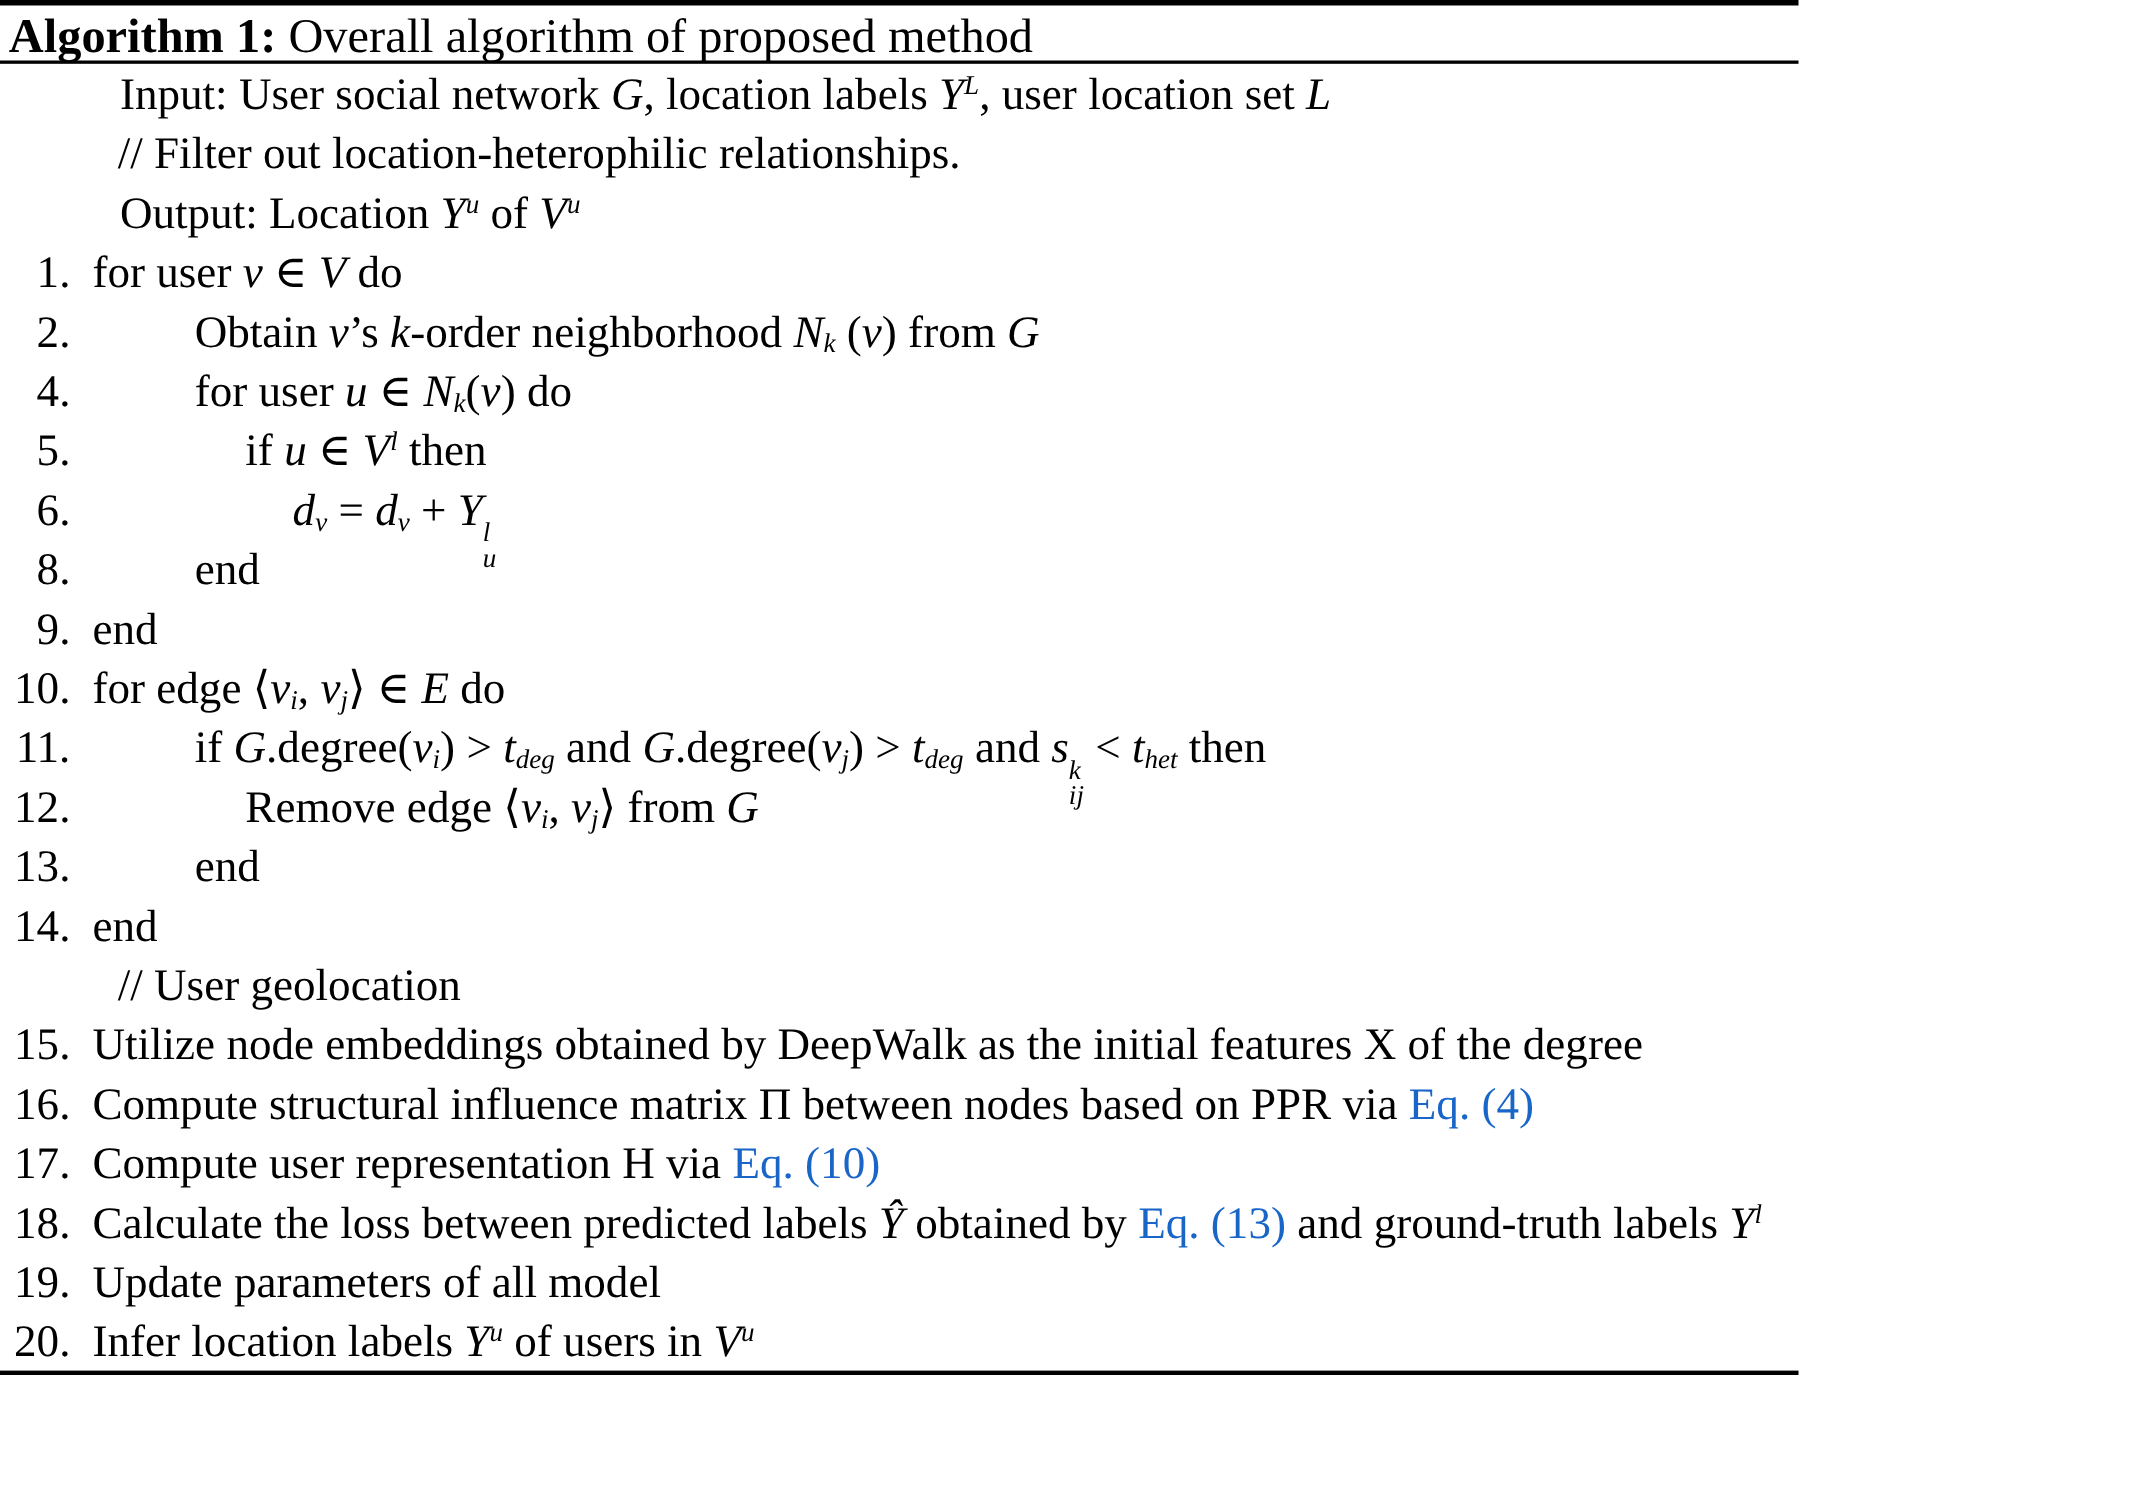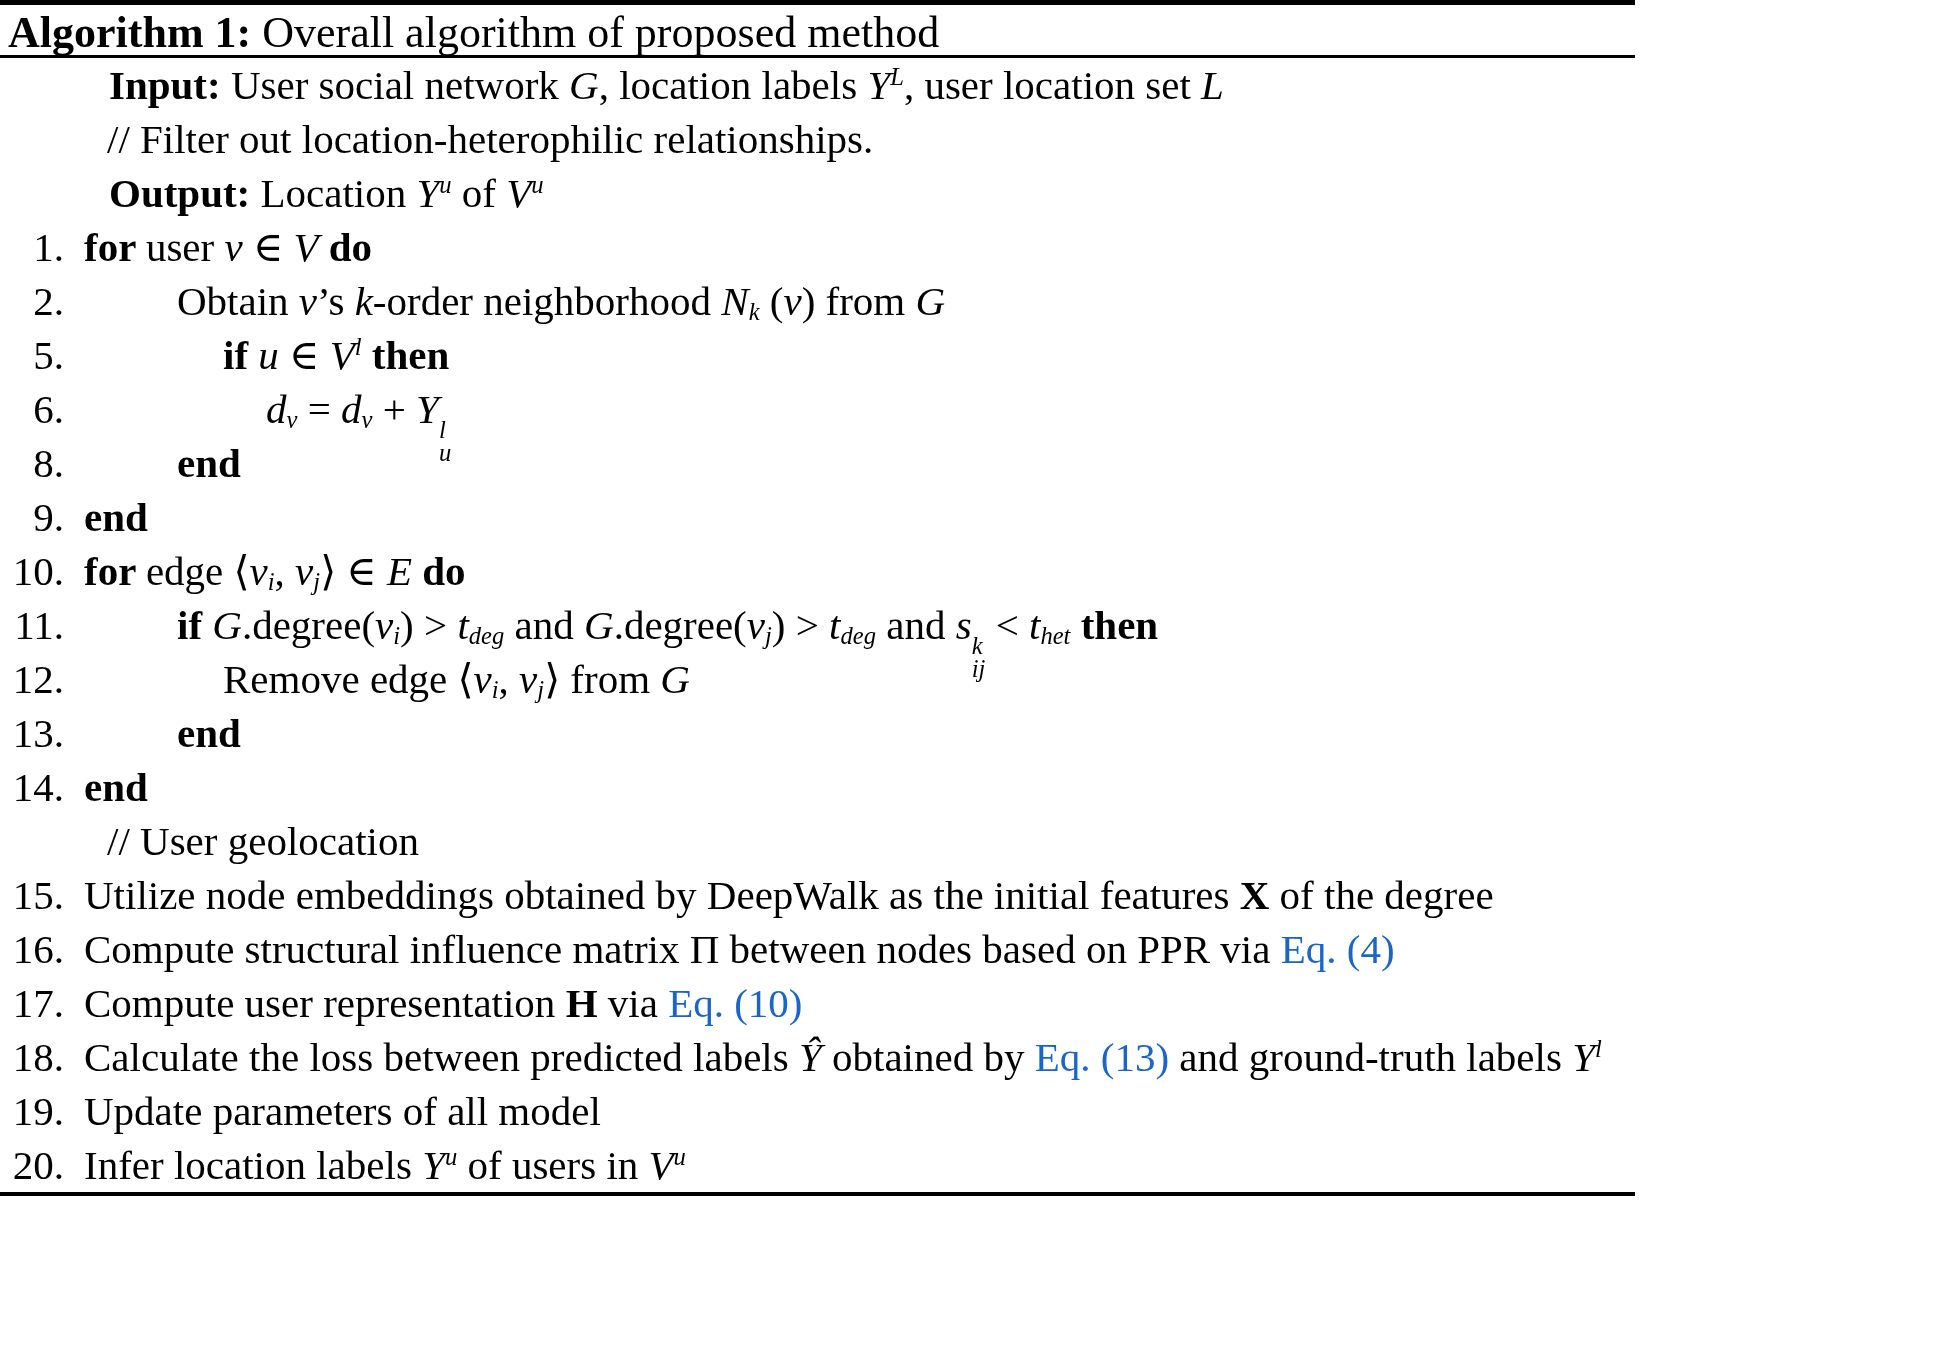--- a/index.html
+++ b/index.html
@@ -28,21 +28,21 @@
     text-align: right;
     font-style: normal; font-weight: normal;
   }
   .content { padding-left: 20px; }
   .lvl0 .content { padding-left: 20px; }
   .lvl1 .content { padding-left: 113px; }
   .lvl2 .content { padding-left: 159px; }
   .lvl3 .content { padding-left: 202px; }
   .row.comment .content { padding-left: 43px; }
   .row.io .content { padding-left: 45px; }
-  .b { font-weight: bold; }
+  .b { font-weight: normal; }
   .i { font-style: italic; }
   .link { color: var(--link); text-decoration: none; cursor: pointer; }
   sup.s { font-size: 0.60em; line-height: 0; vertical-align: 0.55em; }
   sub.s { font-size: 0.60em; line-height: 0; vertical-align: -0.22em; }
   .ss {
     display: inline-flex; flex-direction: column;
     font-size: 0.60em; line-height: 0.92;
     vertical-align: -0.62em; text-align: left;
   }
   .ss span { display: block; }
@@ -53,20 +53,21 @@
 <div class="algo">
   <div class="header">
     <span class="b">Algorithm 1:</span><span> Overall algorithm of proposed method</span>
   </div>
   <div class="body">
       <div class="row lvl0 io"><span class="num"></span><span class="content"><span class="b ">Input: </span><span class="">User social network </span><span class="i ">G</span><span class="">, location labels </span><span class="i ">Y<sup class="s">L</sup></span><span class="">, user location set </span><span class="i ">L</span></span></div>
       <div class="row lvl0 comment"><span class="num"></span><span class="content"><span class="">// Filter out location-heterophilic relationships.</span></span></div>
       <div class="row lvl0 io"><span class="num"></span><span class="content"><span class="b ">Output: </span><span class="">Location </span><span class="i ">Y<sup class="s">u</sup></span><span class=""> of </span><span class="i ">V<sup class="s">u</sup></span></span></div>
       <div class="row lvl0"><span class="num">1.</span><span class="content"><span class="b ">for </span><span class="">user </span><span class="i ">v</span><span class=""> ∈ </span><span class="i ">V</span><span class=""> </span><span class="b ">do</span></span></div>
       <div class="row lvl1"><span class="num">2.</span><span class="content"><span class="">Obtain </span><span class="i ">v</span><span class="">’s </span><span class="i ">k</span><span class="">-order neighborhood </span><span class="i ">N<sub class="s">k</sub></span><span class=""> (</span><span class="i ">v</span><span class="">) from </span><span class="i ">G</span></span></div>
+      <div class="row lvl1"><span class="num">4.</span><span class="content"><span class="b ">for </span><span class="">user </span><span class="i ">u</span><span class=""> ∈ </span><span class="i ">N<sub class="s">k</sub></span><span class="">(</span><span class="i ">v</span><span class="">) </span><span class="b ">do</span></span></div>
       <div class="row lvl2"><span class="num">5.</span><span class="content"><span class="b ">if </span><span class="i ">u</span><span class=""> ∈ </span><span class="i ">V<sup class="s">l</sup></span><span class=""> </span><span class="b ">then</span></span></div>
       <div class="row lvl3"><span class="num">6.</span><span class="content"><span class="i ">d<sub class="s">v</sub></span><span class=""> = </span><span class="i ">d<sub class="s">v</sub></span><span class=""> + </span><span class="i ">Y<span class="ss">
               <span>l</span>
               <span>u</span>
             </span></span></span></div>
       <div class="row lvl1"><span class="num">8.</span><span class="content"><span class="b ">end</span></span></div>
       <div class="row lvl0"><span class="num">9.</span><span class="content"><span class="b ">end</span></span></div>
       <div class="row lvl0"><span class="num">10.</span><span class="content"><span class="b ">for </span><span class="">edge ⟨</span><span class="i ">v<sub class="s">i</sub></span><span class="">, </span><span class="i ">v<sub class="s">j</sub></span><span class="">⟩ ∈ </span><span class="i ">E</span><span class=""> </span><span class="b ">do</span></span></div>
       <div class="row lvl1"><span class="num">11.</span><span class="content"><span class="b ">if </span><span class="i ">G</span><span class="">.degree(</span><span class="i ">v<sub class="s">i</sub></span><span class="">) &gt; </span><span class="i ">t<sub class="s">deg</sub></span><span class=""> and </span><span class="i ">G</span><span class="">.degree(</span><span class="i ">v<sub class="s">j</sub></span><span class="">) &gt; </span><span class="i ">t<sub class="s">deg</sub></span><span class=""> and </span><span class="i ">s<span class="ss">
               <span>k</span>

